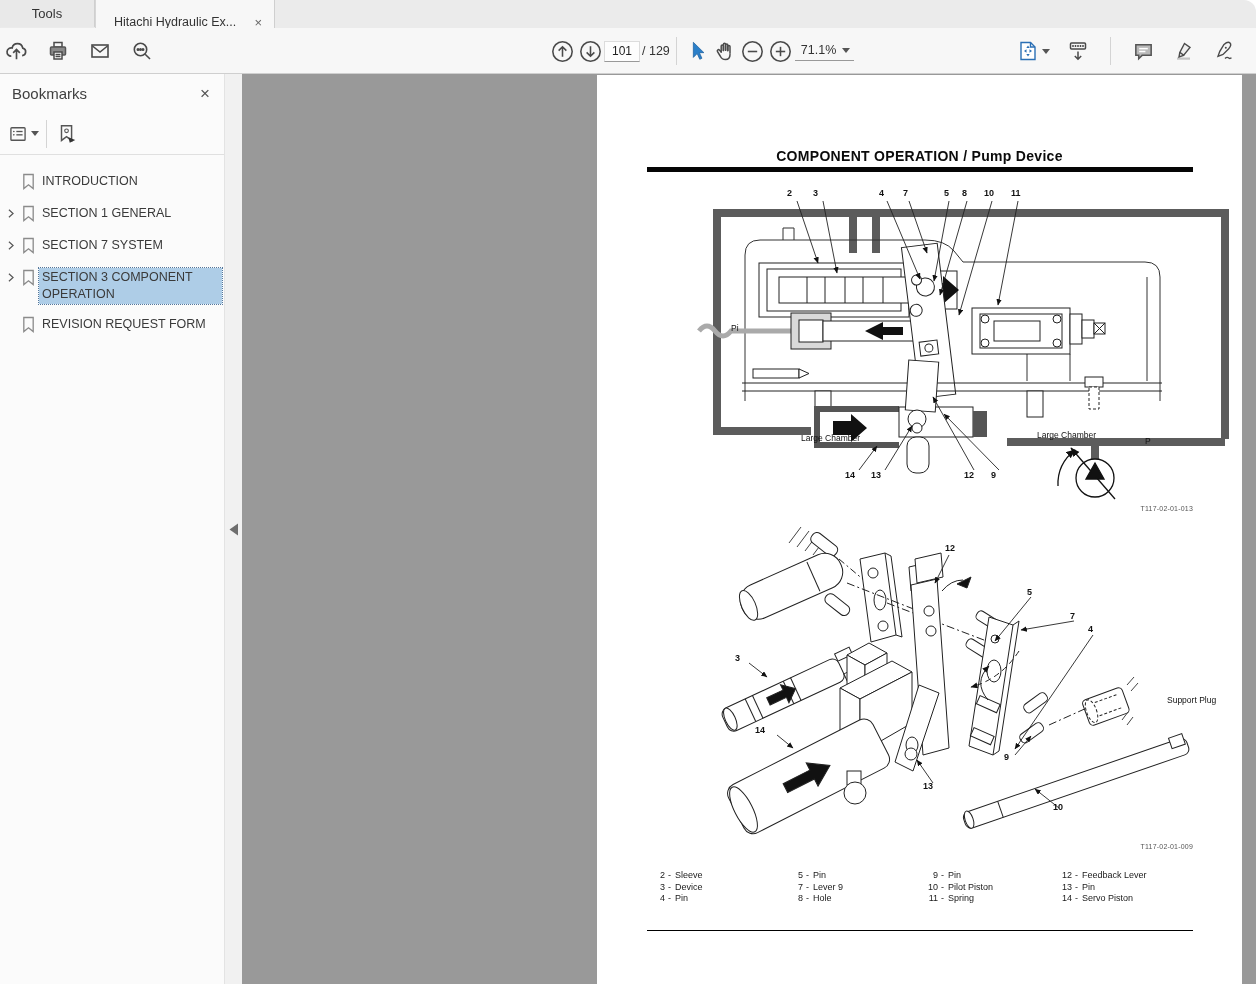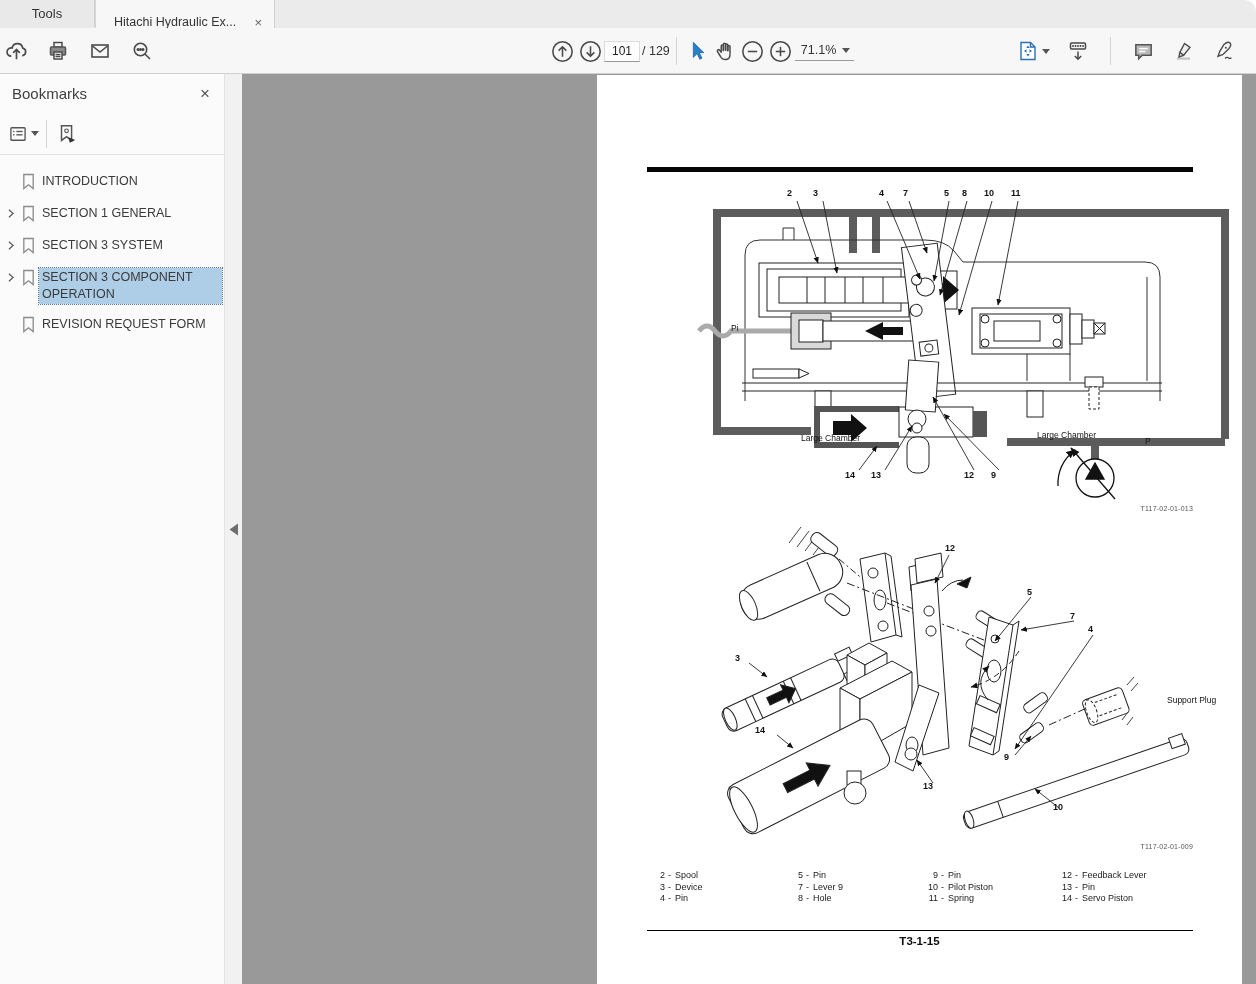--- a/index.html
+++ b/index.html
@@ -262,21 +262,21 @@
           <span class="bm-chev">
             <svg width="10" height="11" viewBox="0 0 12 12">
               <path d="M3.5,1.5 L8.5,6 L3.5,10.5" fill="none" stroke="#555" stroke-width="1.4"></path>
             </svg>
           </span>
           <span class="bm-ic">
             <svg width="15" height="17" viewBox="0 0 16 18">
               <path d="M3,1.5 h10 v15 l-5,-4 -5,4 z" fill="none" stroke="#8b8b8b" stroke-width="1.4"></path>
             </svg>
           </span>
-          <span class="bm-label">SECTION 3 SYSTEM</span>
+          <span class="bm-label">SECTION 7 SYSTEM</span>
         </div>
         <div class="bm-row">
           <span class="bm-chev">
             <svg width="10" height="11" viewBox="0 0 12 12">
               <path d="M3.5,1.5 L8.5,6 L3.5,10.5" fill="none" stroke="#555" stroke-width="1.4"></path>
             </svg>
           </span>
           <span class="bm-ic">
             <svg width="15" height="17" viewBox="0 0 16 18">
               <path d="M3,1.5 h10 v15 l-5,-4 -5,4 z" fill="none" stroke="#8b8b8b" stroke-width="1.4"></path>
@@ -300,20 +300,21 @@
     <span class="collapse-arrow">
       <svg width="9" height="13" viewBox="0 0 9 13">
           <polygon points="9,0.5 0.5,6.5 9,12.5" fill="#6e6e6e"></polygon>
         </svg>
     </span>
   </div>
 
   <div class="docarea">
     <div class="pdfpage">
 
+      <div class="pg-title">COMPONENT OPERATION / Pump Device</div>
       <div class="pg-rule"></div>
 
       <div class="figwrap fig1">
         <svg viewBox="0 0 552 344" width="552" height="344">
           <defs>
             <marker id="ah1" markerWidth="8" markerHeight="8" refX="6.5" refY="3" orient="auto">
               <path d="M0,0 L7,3 L0,6 z" fill="#111"></path>
             </marker>
           </defs>
 
@@ -601,21 +602,21 @@
             <span class="callout reg" style="left: 428px; top: 172px;">Support Plug</span>
           </div>
       </div>
       <div class="figid figid2">T117-02-01-009</div>
 
       <div class="parts" id="parts-list">
           <div class="pl-col">
             <div class="pl-row">
               <span class="pl-n">2</span>
               <span class="pl-d">-</span>
-              <span class="pl-name">Spool</span>
+              <span class="pl-name">Sleeve</span>
             </div>
             <div class="pl-row">
               <span class="pl-n">3</span>
               <span class="pl-d">-</span>
               <span class="pl-name">Device</span>
             </div>
             <div class="pl-row">
               <span class="pl-n">4</span>
               <span class="pl-d">-</span>
               <span class="pl-name">Pin</span>
@@ -668,17 +669,16 @@
             </div>
             <div class="pl-row">
               <span class="pl-n">14</span>
               <span class="pl-d">-</span>
               <span class="pl-name">Servo Piston</span>
             </div>
           </div>
         </div>
 
       <div class="pg-footrule"></div>
-      <div class="pg-num">T3-1-15</div>
     </div>
   </div>
 
 </div>
 
 </body></html>

